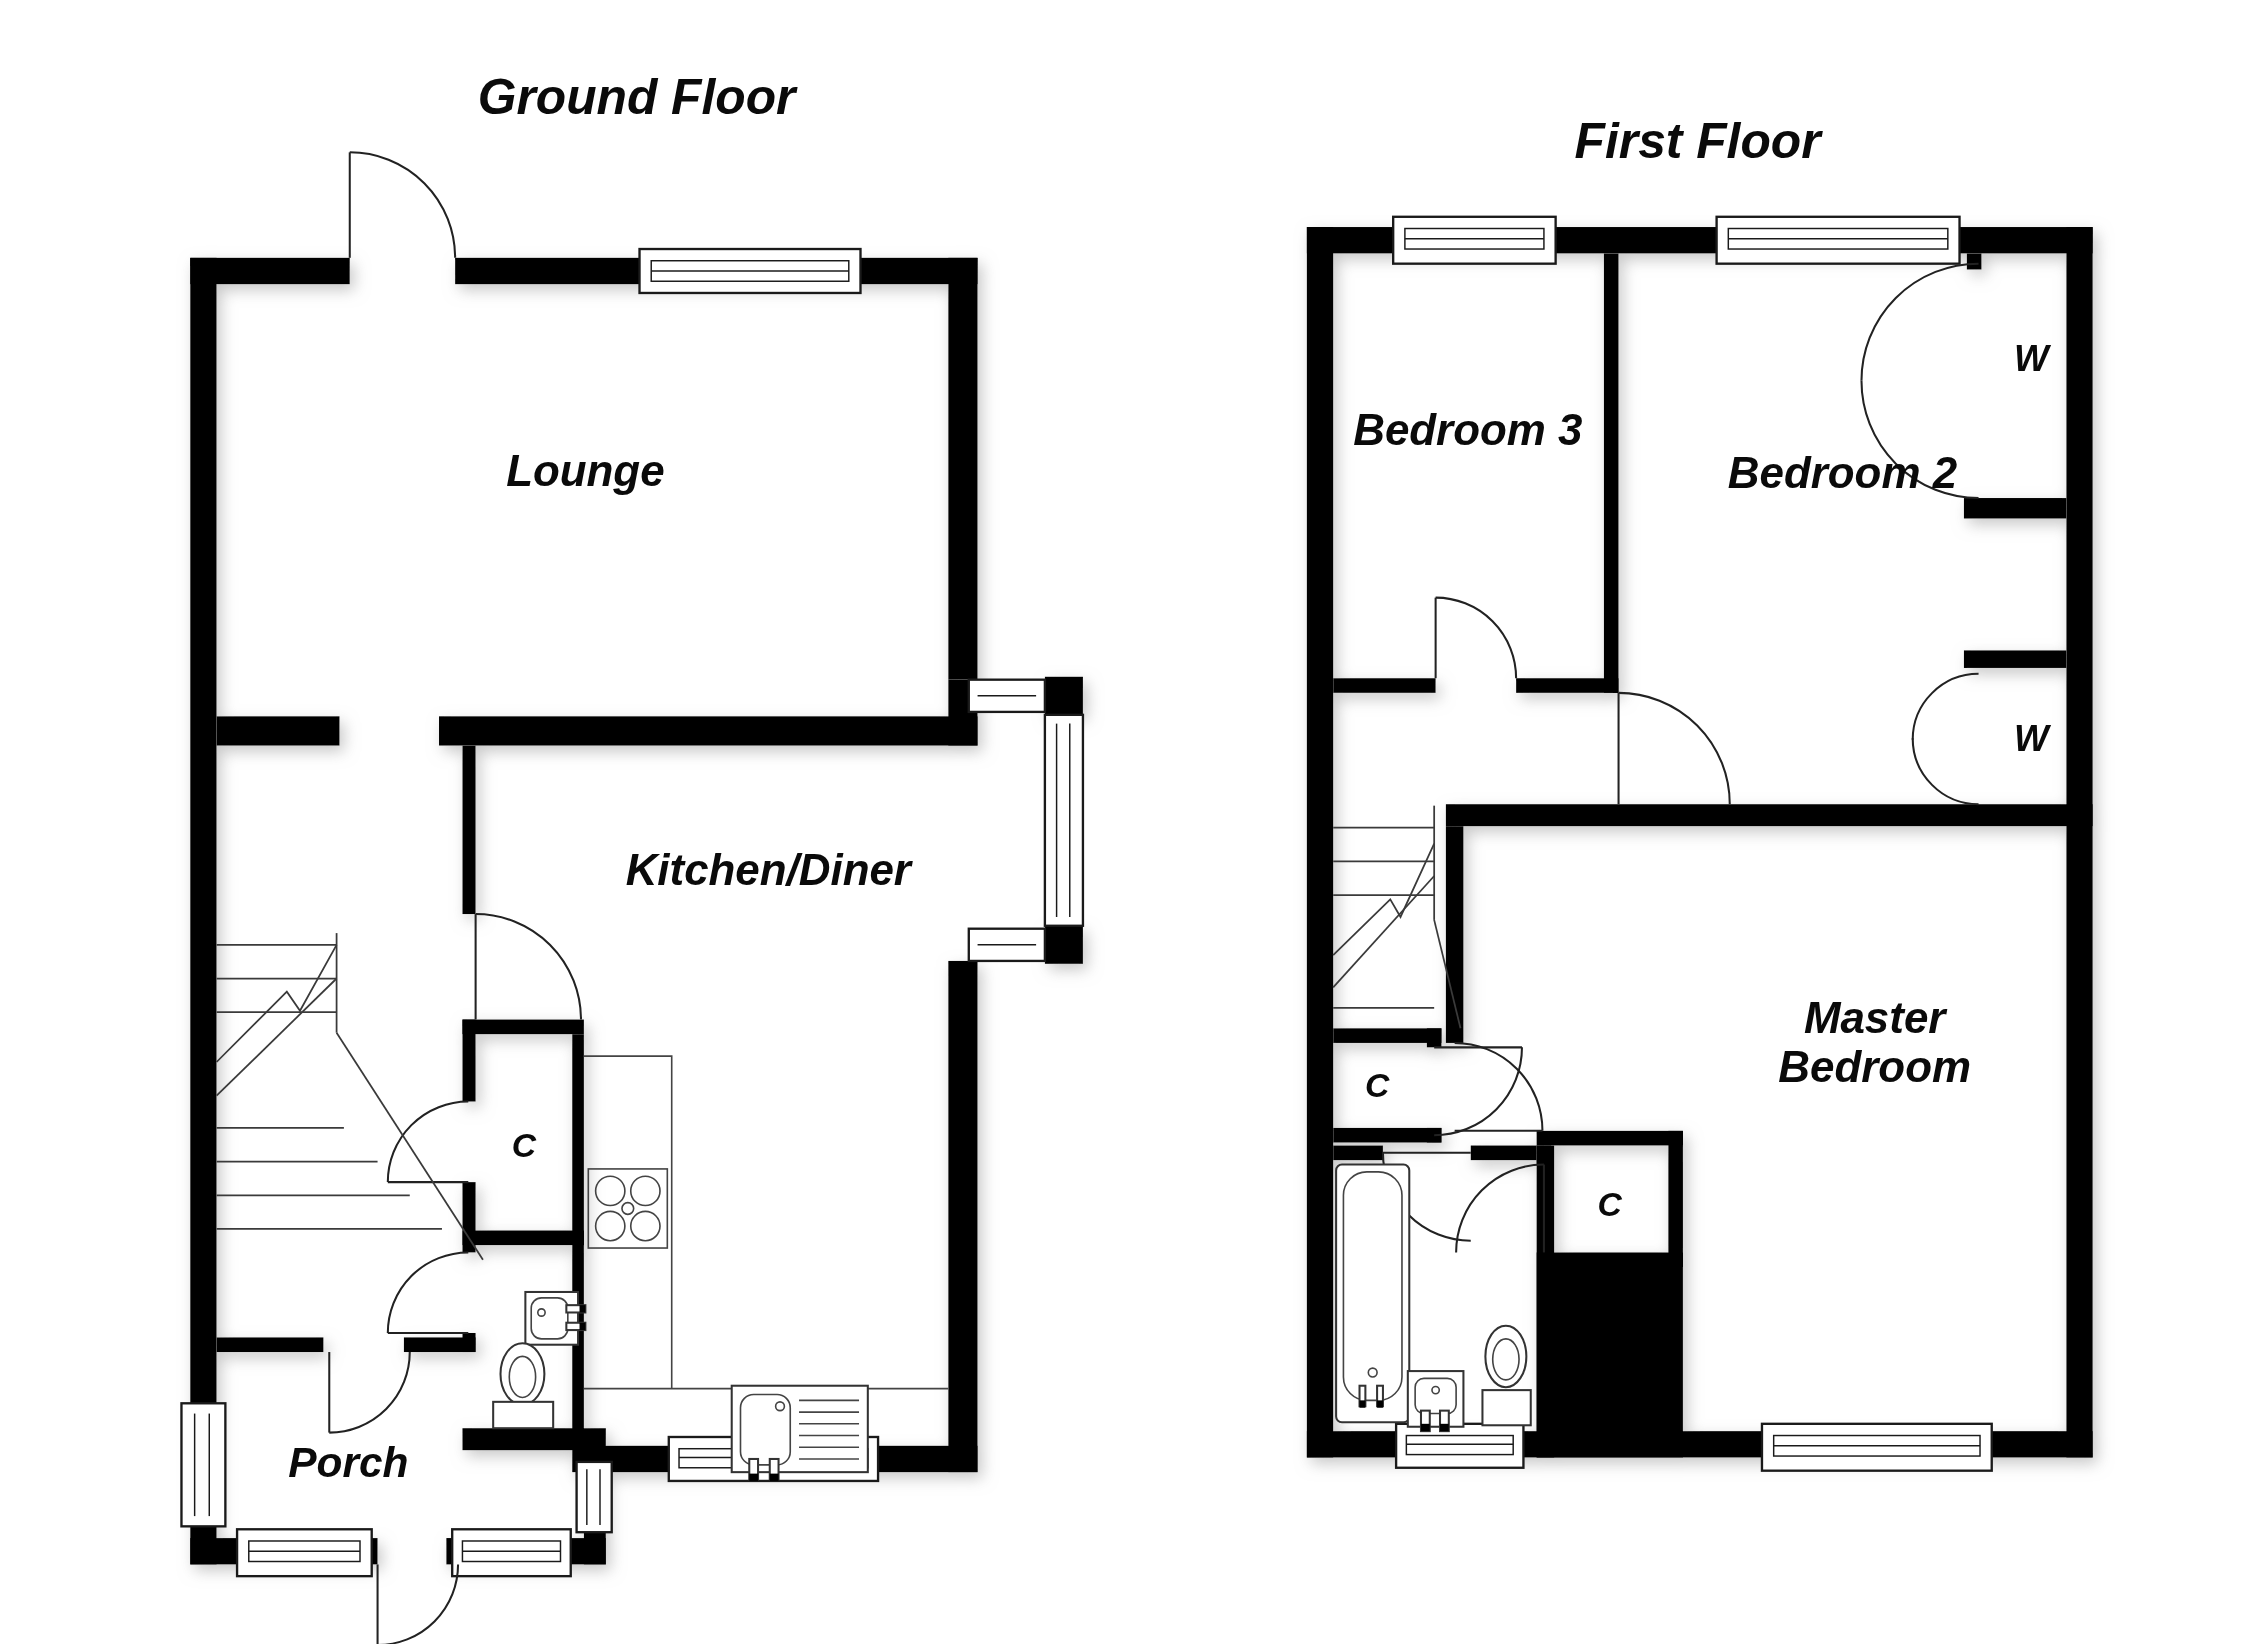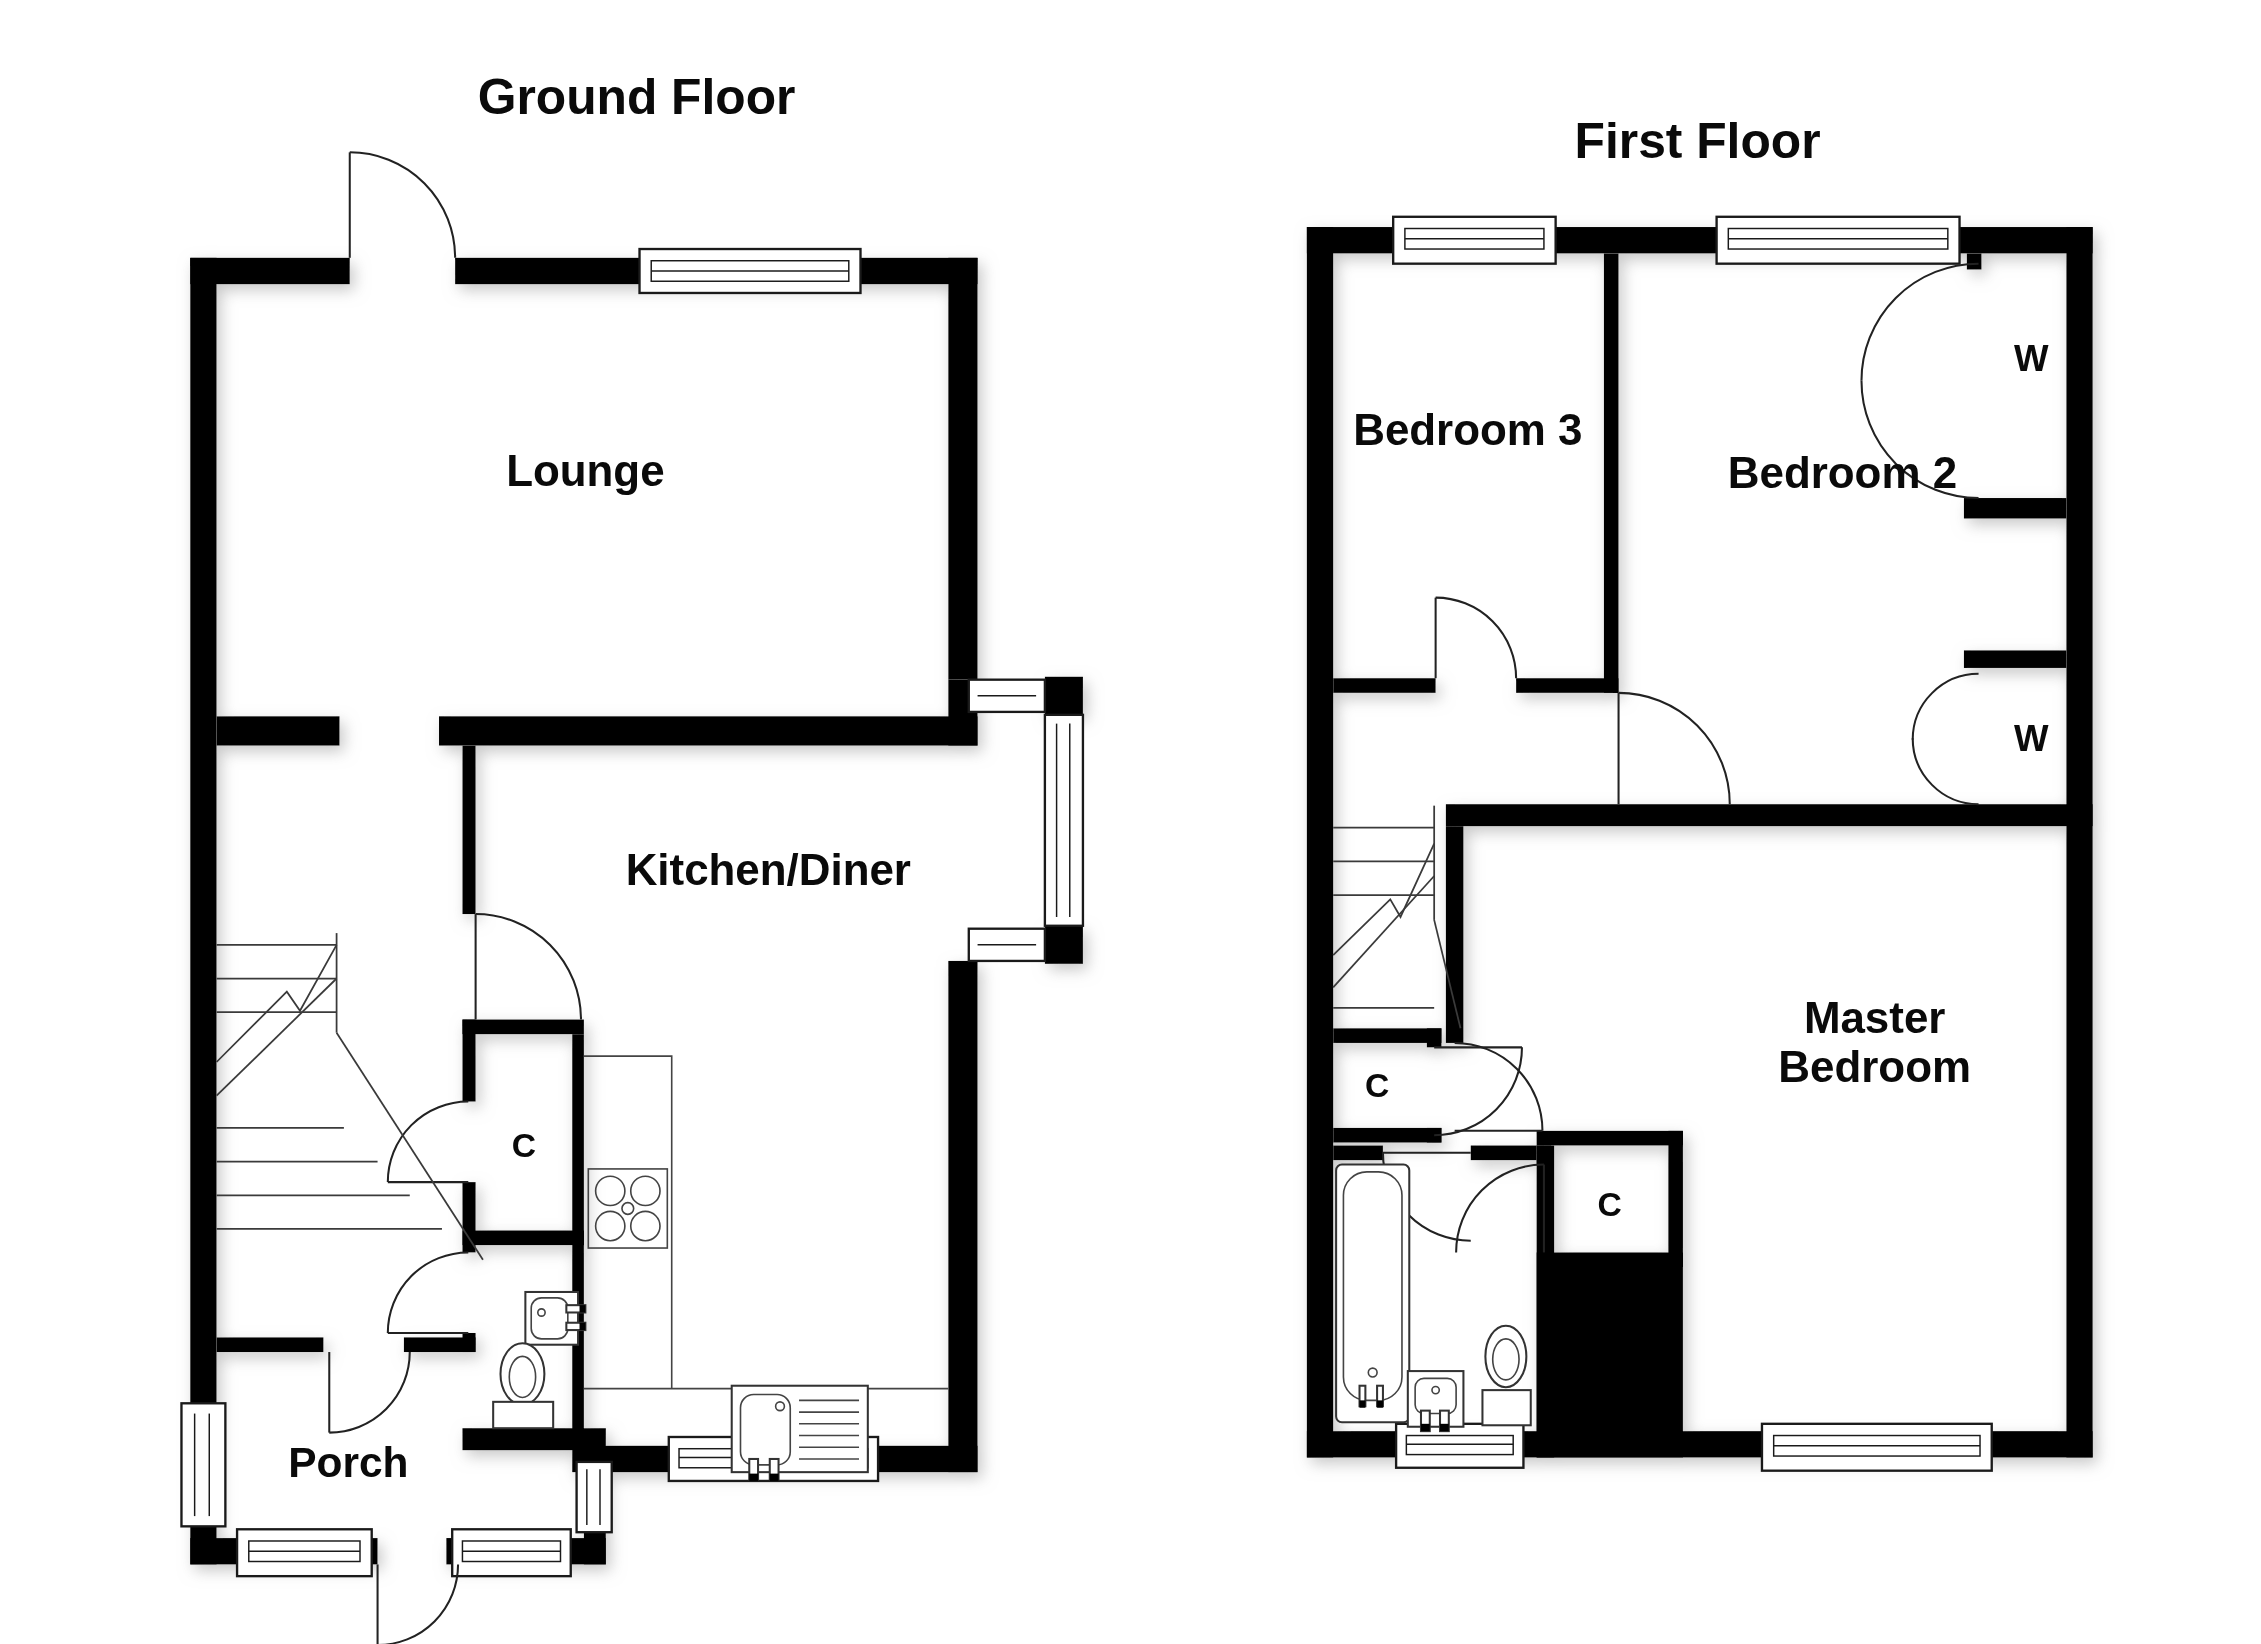--- a/index.html
+++ b/index.html
@@ -1,16 +1,16 @@
 <!DOCTYPE html>
 <html style="font-size:11px"><head>
 <meta charset="utf-8">
 <style>
   html,body{margin:0;padding:0;background:#ffffff;}
-  .stage{width:2261px;height:1645px;background:#ffffff;overflow:hidden;}
+  .stage{width:2261px;height:1645px;background:#ffffff;overflow:hidden;font-style:italic;}
   svg{display:block;}
   text{font-family:"Liberation Sans","DejaVu Sans",sans-serif;font-weight:bold;fill:#0a0a0a;}
   .t-title{font-size:34px;}
   .t-room{font-size:30px;}
   .t-porch{font-size:29px;}
   .t-w{font-size:25px;}
   .t-c{font-size:23px;}
   .wall{fill:#000000;}
   .win{fill:#ffffff;stroke:#1a1a1a;stroke-width:1.6;}
   .winline{stroke:#1a1a1a;stroke-width:1;fill:none;}

